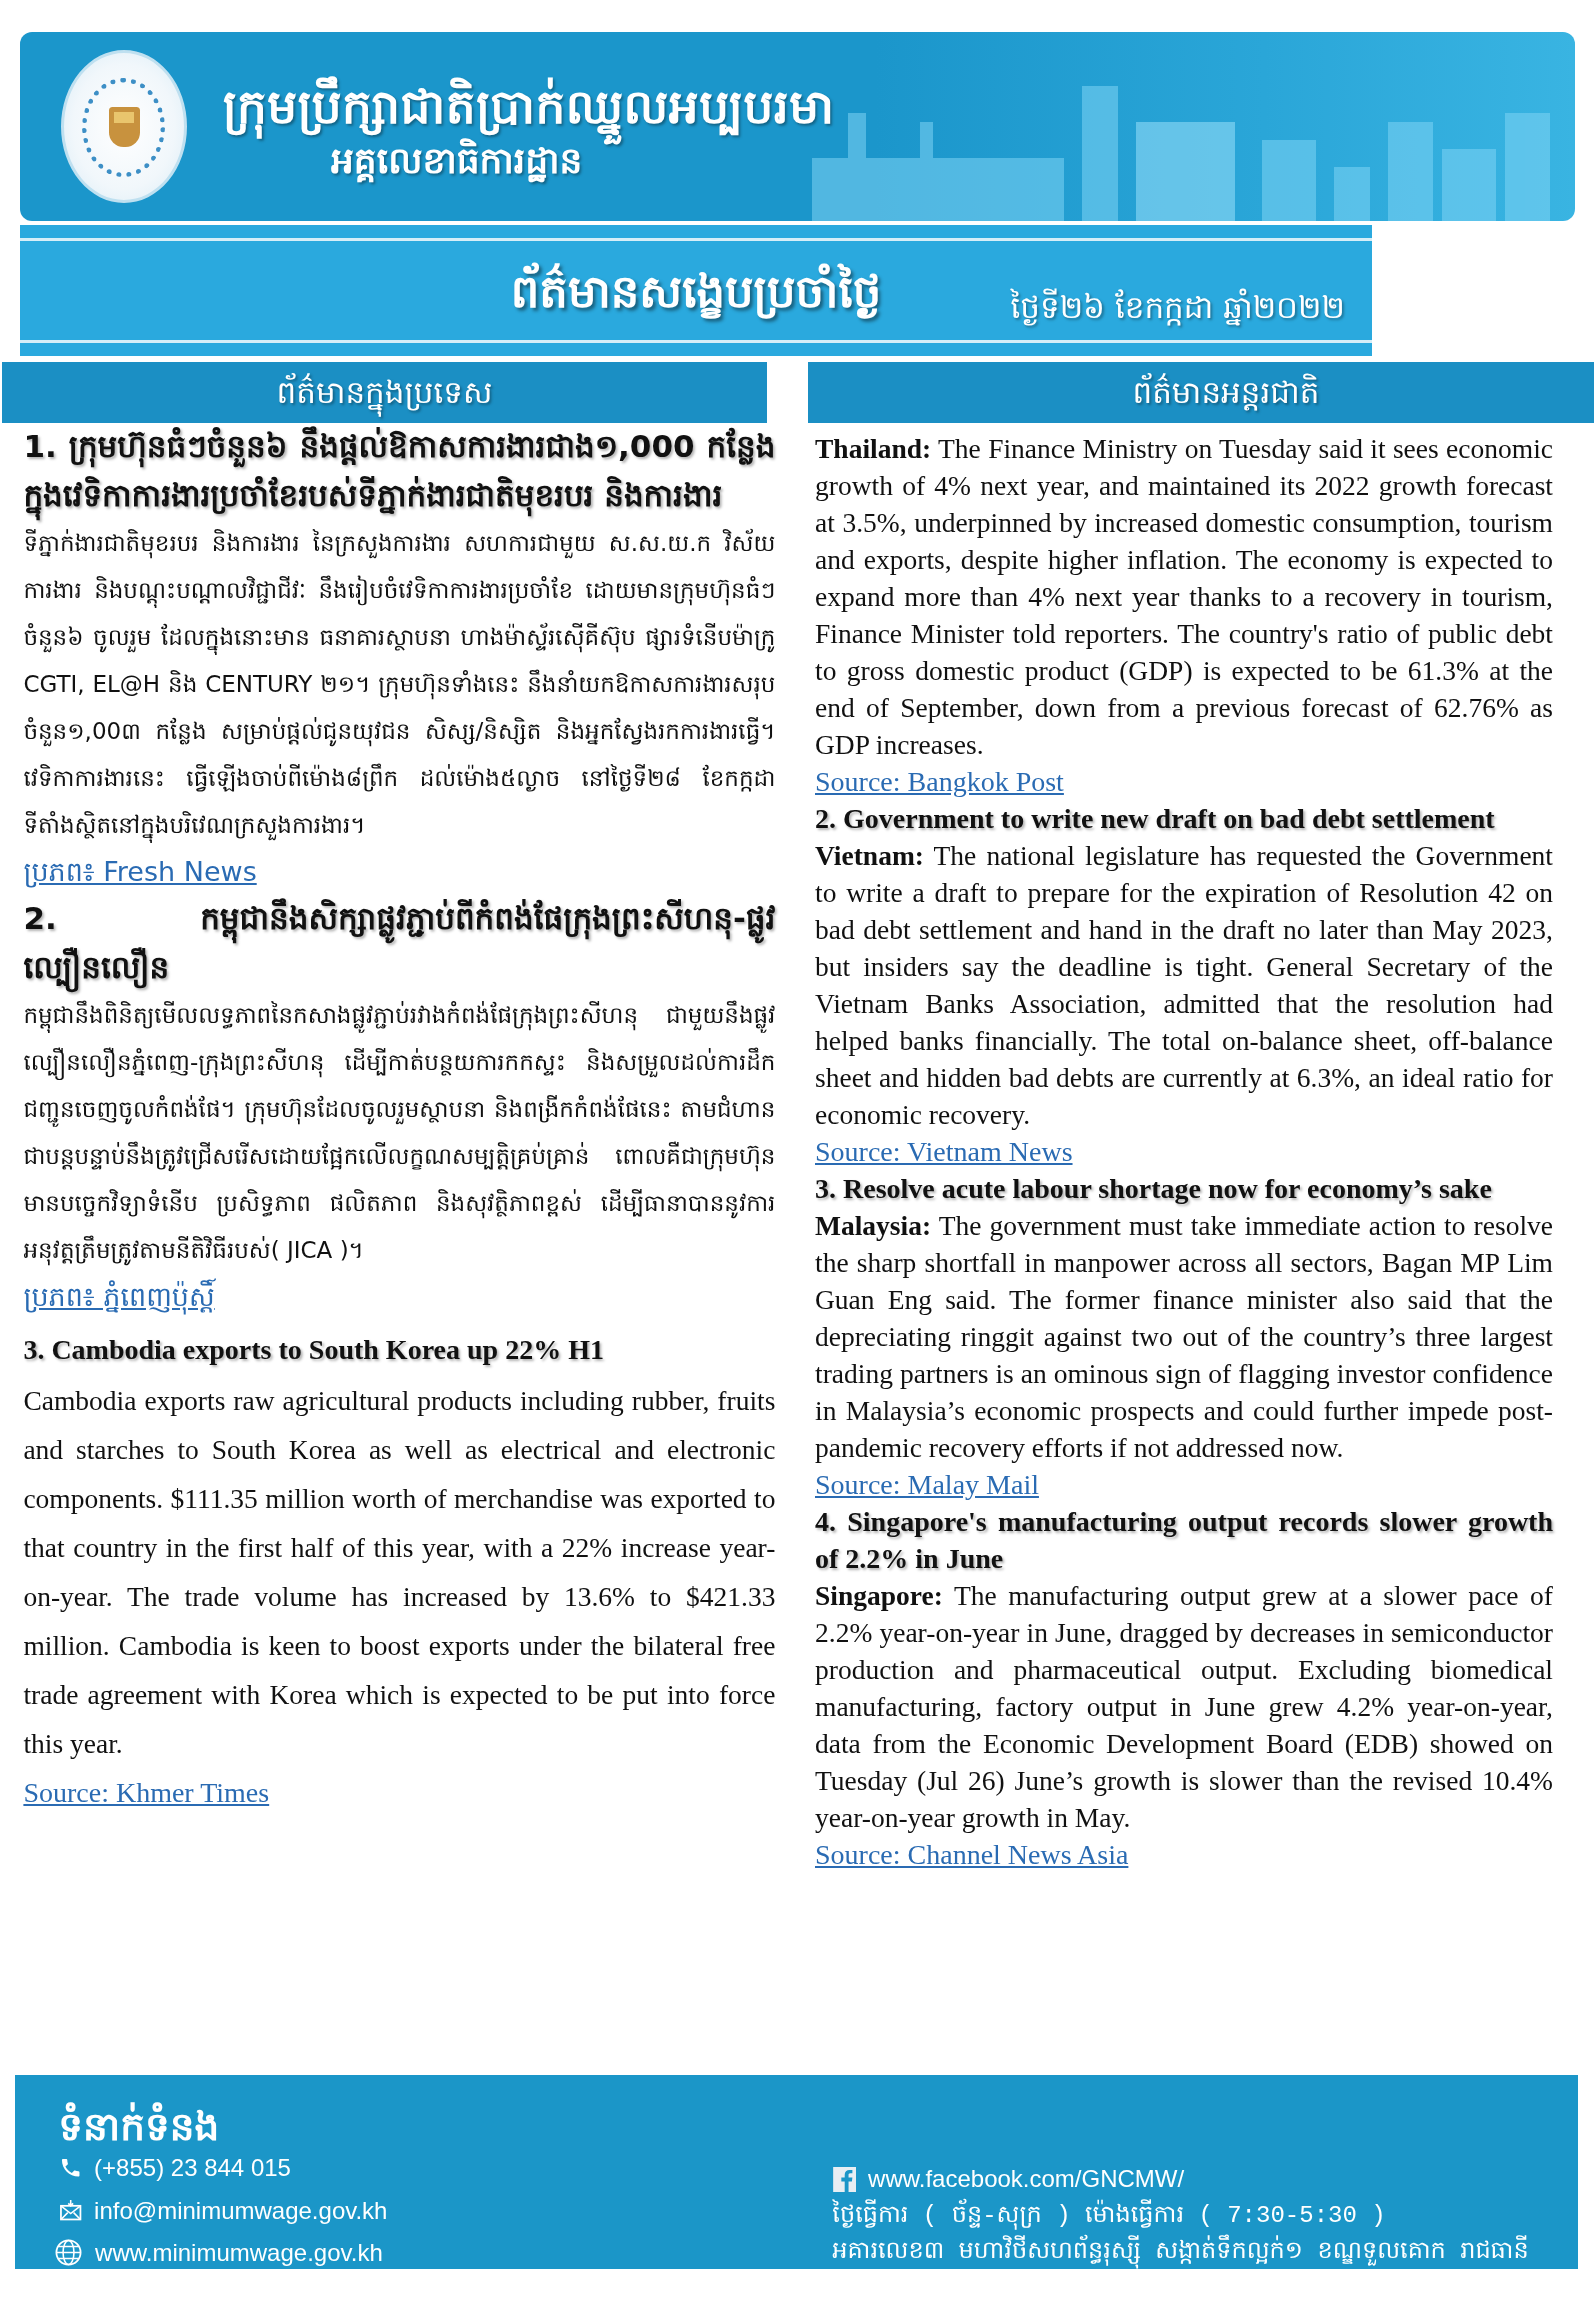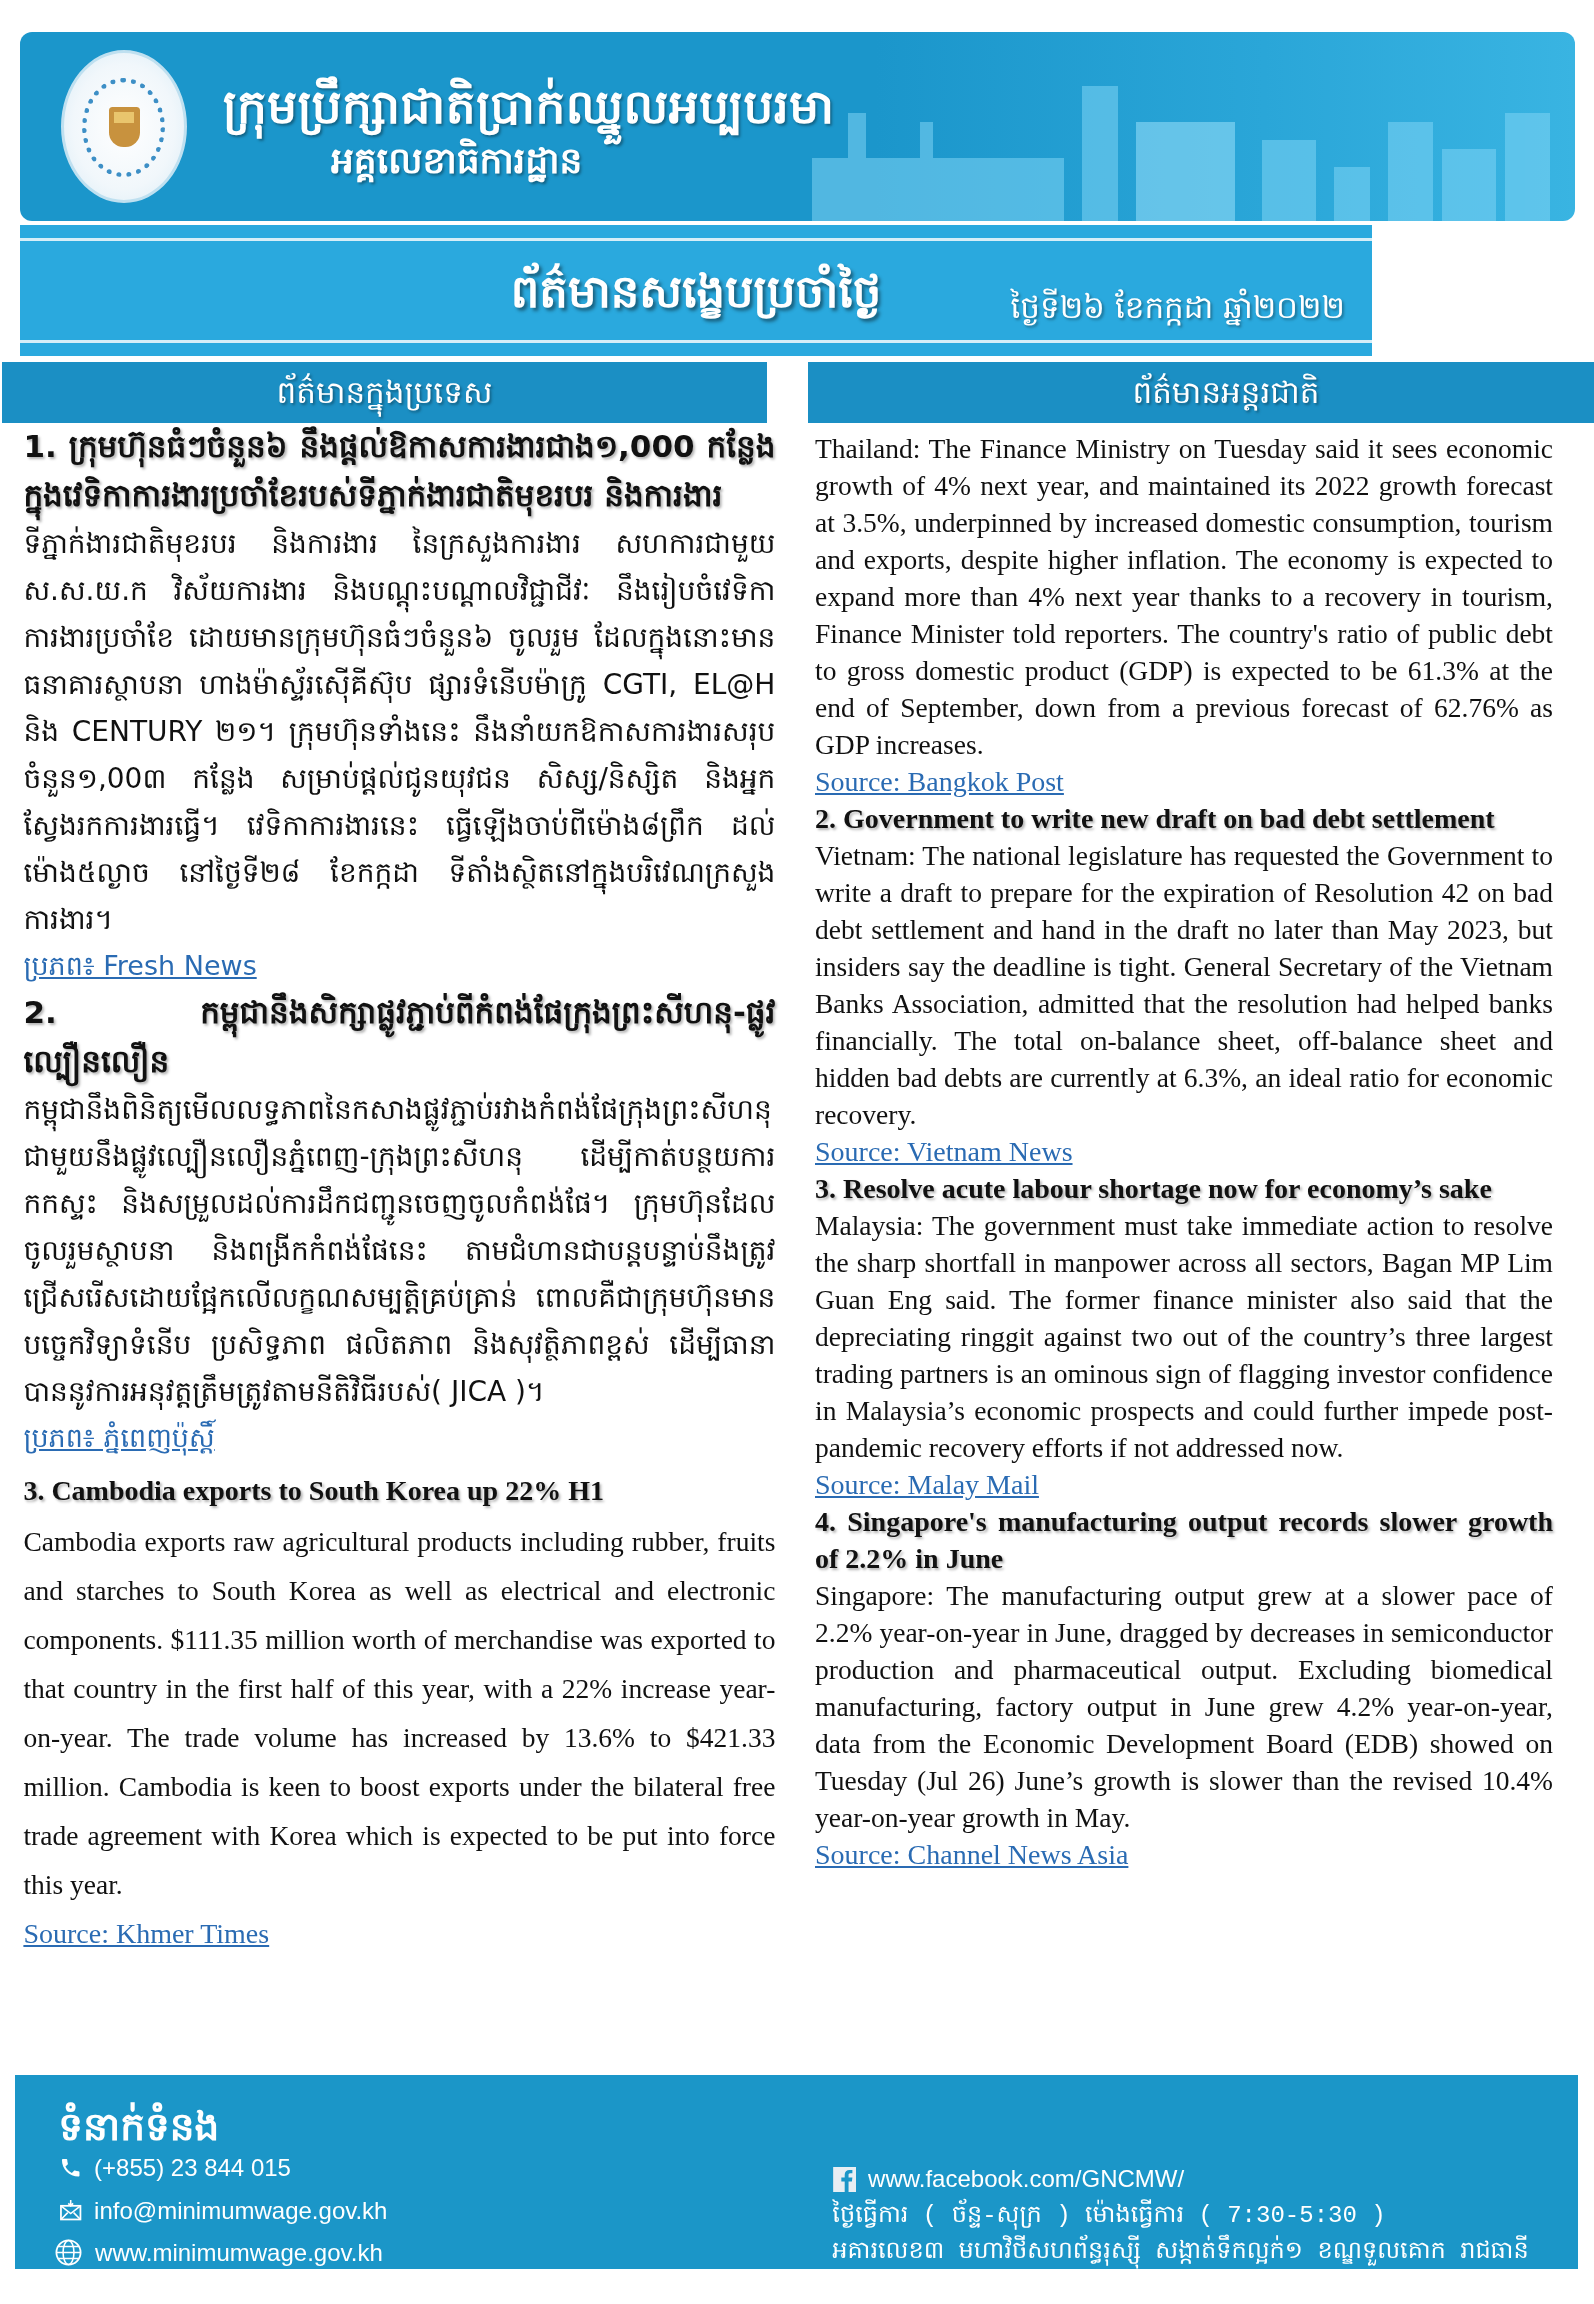--- a/index.html
+++ b/index.html
@@ -69,35 +69,35 @@
   
   .col { position: absolute; }
   .col.left { left: 23.4px; top: 422px; width: 752px; }
   .col.right { left: 815px; top: 430px; width: 738px; }
 
   .kh-heading {
     font-family: "DejaVu Sans", sans-serif; font-weight: bold; font-size: 31px; line-height: 49px;
     text-align: justify; text-shadow: 1.8px 1.8px 2.7px rgba(0,0,0,0.3); color: #111;
   }
   .kh-body {
-    font-family: "DejaVu Sans", sans-serif; font-size: 28px; line-height: 47px; text-align: justify; color: #111;
+    font-family: "DejaVu Sans", sans-serif; font-size: 23px; line-height: 47px; text-align: justify; color: #111;
   }
   .kh-source, .src {
     display: inline-block; color: #2a6bb3; text-decoration: underline; text-decoration-color: #2a6bb3;
   }
   .kh-source { font-family: "DejaVu Sans", sans-serif; font-size: 27px; line-height: 45px; }
 
   .en-heading {
     font-family: "Liberation Serif", serif; font-weight: bold; font-size: 28px; line-height: 37px;
     text-align: justify; text-shadow: 1.8px 1.8px 2.7px rgba(0,0,0,0.3); color: #111;
   }
   .en-body {
     font-family: "Liberation Serif", serif; font-size: 27.5px; line-height: 37px; text-align: justify; color: #111;
   }
-  .en-body b { font-weight: normal; margin-top: 36px; }
+  .en-body b { font-weight: bold; margin-top: 36px; }
   .src { font-family: "Liberation Serif", serif; font-size: 28px; line-height: 37px; }
 
   .left-en-heading {
     font-family: "Liberation Serif", serif; font-weight: bold; font-size: 28px; line-height: 52px;
     text-shadow: 1.8px 1.8px 2.7px rgba(0,0,0,0.3); margin-top: 5.4px;
   }
   .left-en-body {
     font-family: "Liberation Serif", serif; font-size: 27.5px; line-height: 49px; text-align: justify;
   }
   .left-src { font-family: "Liberation Serif", serif; font-size: 28px; line-height: 49px; color: #2a6bb3; text-decoration: underline; display: inline-block; }

